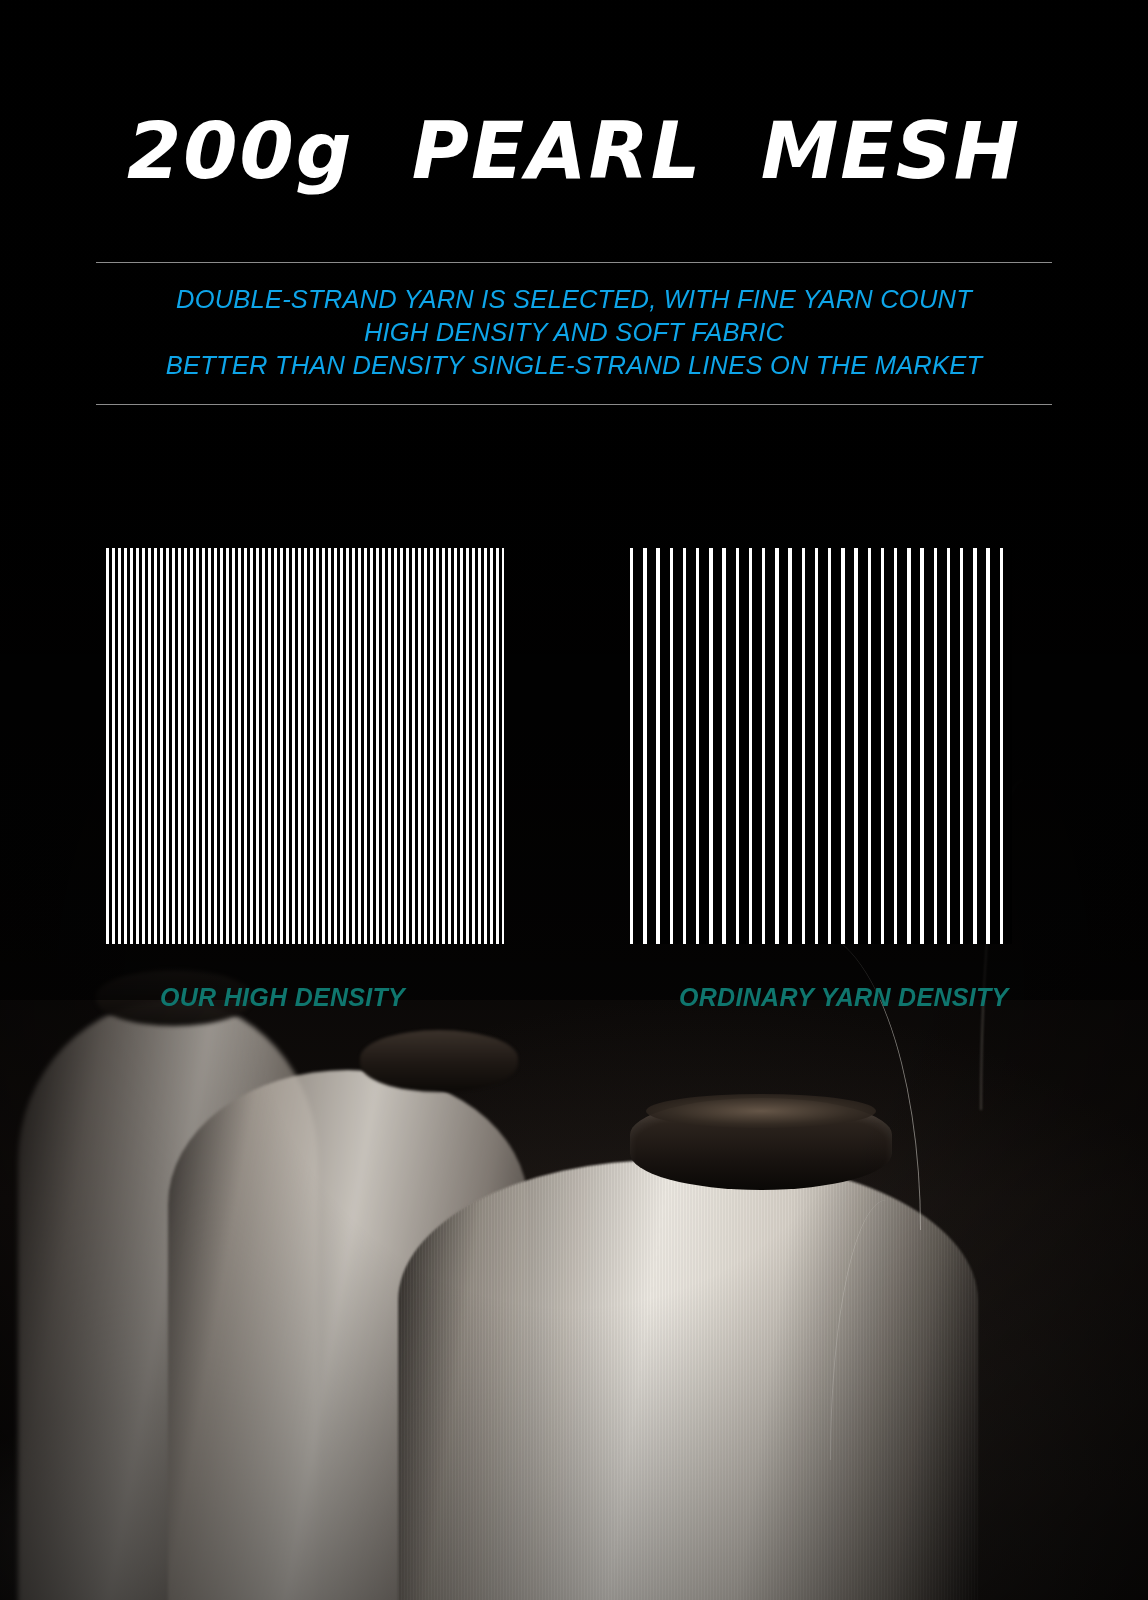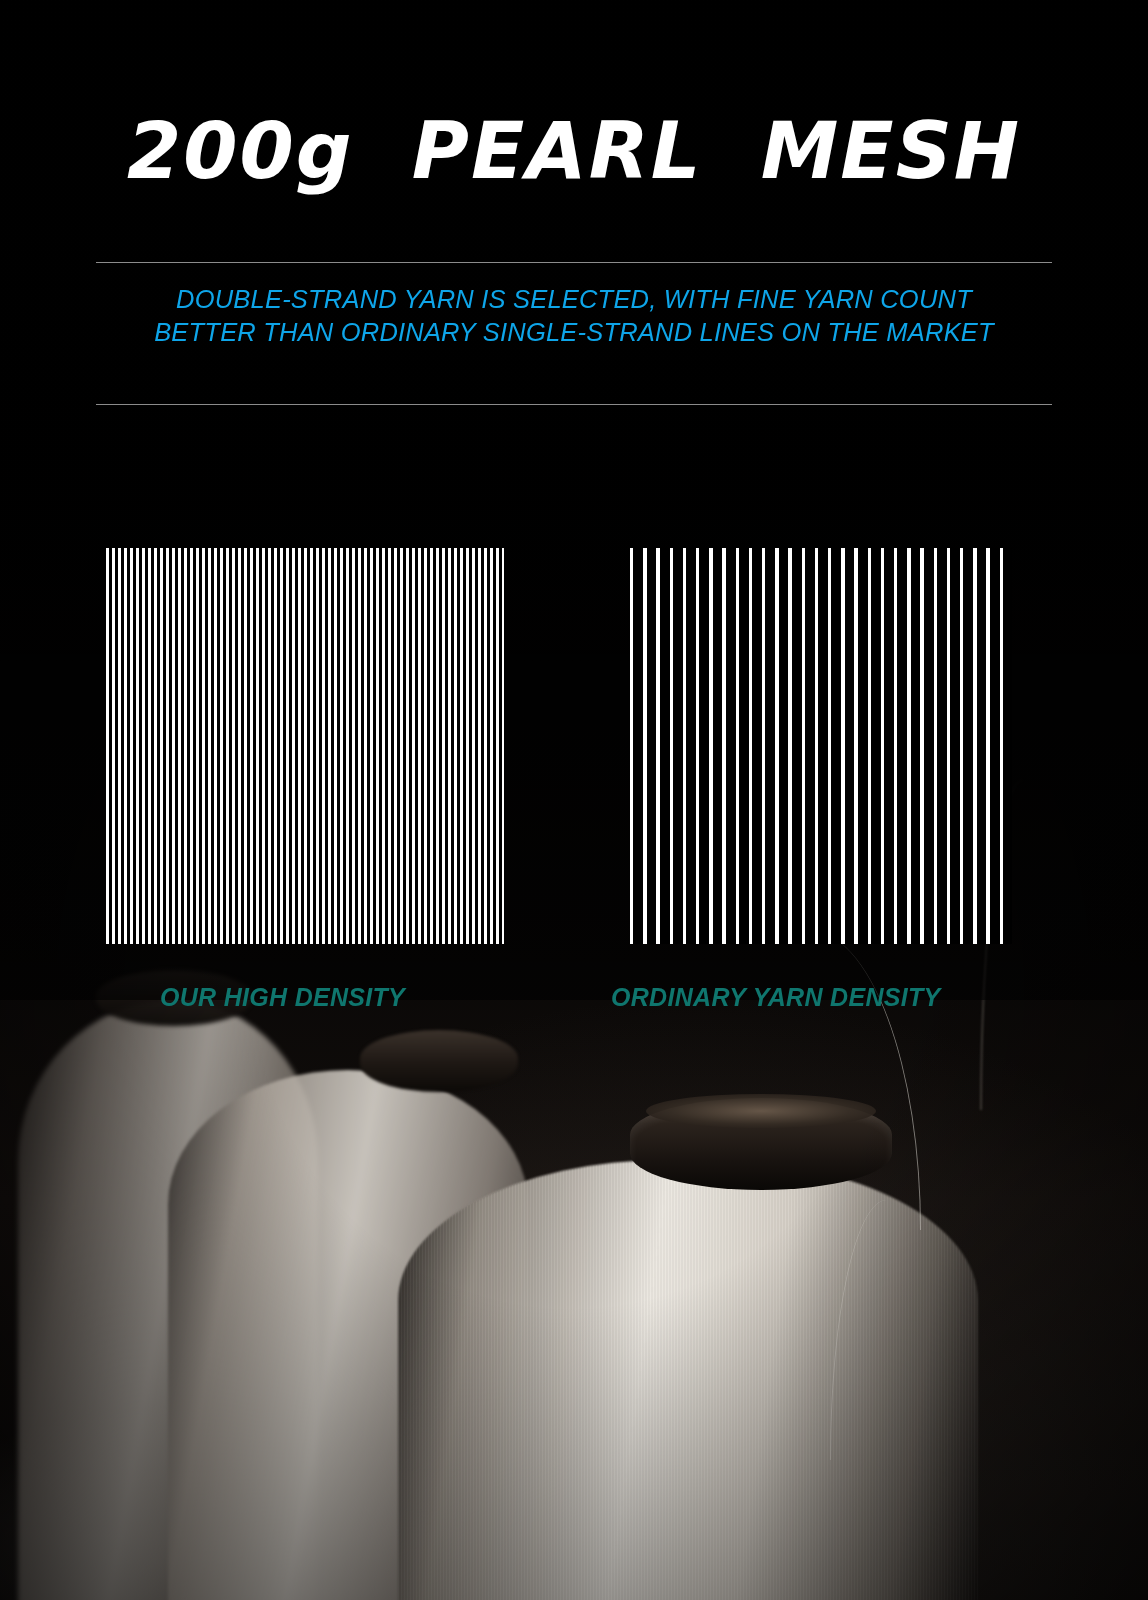--- a/index.html
+++ b/index.html
@@ -223,21 +223,21 @@
     position: absolute;
     top: 983px;
     color: #0f766e;
     font-size: 25px;
     font-style: italic;
     font-weight: bold;
     letter-spacing: 0.3px;
     white-space: nowrap;
   }
   .caption-dense { left: 160px; }
-  .caption-ordinary { left: 611px; font-style: italic; }
+  .caption-ordinary { left: 679px; font-style: italic; }
 </style>
 </head>
 <body>
 
 <div class="page">
 
   <div class="photo">
     <div class="cone-a"></div>
     <div class="cone-a-cap"></div>
     <div class="cone-b"></div>
@@ -254,21 +254,22 @@
   <div class="vignette"></div>
 
   <div class="content">
 
     <div class="headline">200g  PEARL  MESH</div>
 
     <div class="rule rule-top"></div>
 
     <div class="subtext">
       <div>DOUBLE-STRAND YARN IS SELECTED, WITH FINE YARN COUNT</div>
-      <div>BETTER THAN ORDINARY SINGLE-STRAND LINES ON THE MARKET</div>
+      <div>HIGH DENSITY AND SOFT FABRIC</div>
+      <div>BETTER THAN DENSITY SINGLE-STRAND LINES ON THE MARKET</div>
     </div>
 
     <div class="rule rule-bottom"></div>
 
     <div class="swatch swatch-dense"></div>
     <div class="swatch swatch-ordinary"></div>
 
     <div class="caption caption-dense">OUR HIGH DENSITY</div>
 
     <div class="caption caption-ordinary">ORDINARY YARN DENSITY</div>

